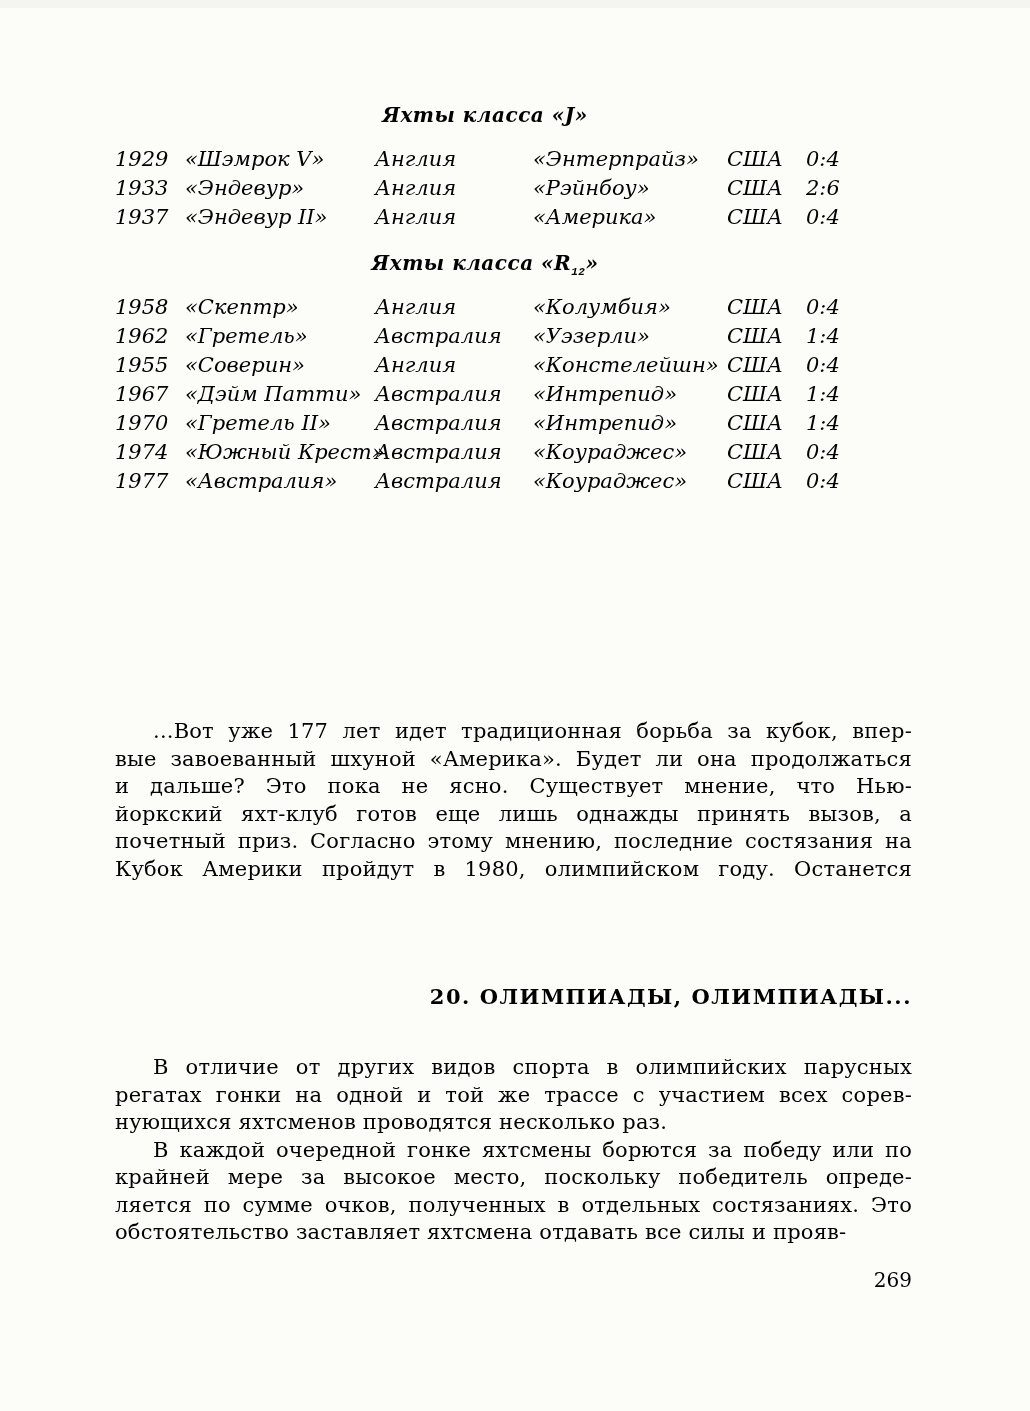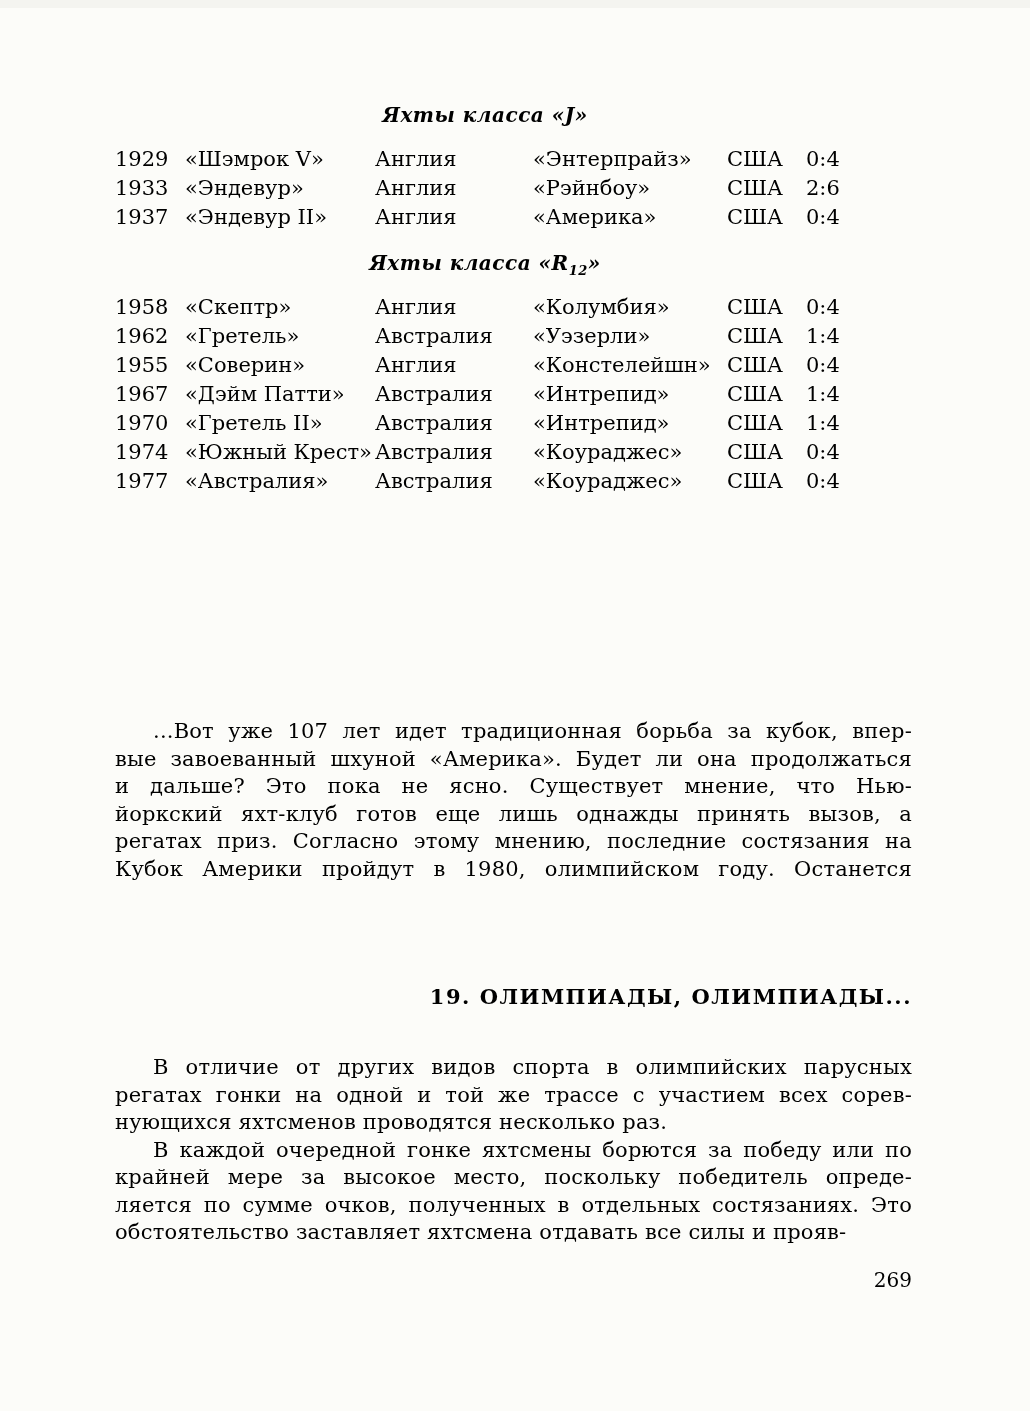--- a/index.html
+++ b/index.html
@@ -22,30 +22,32 @@
     position: absolute;
     left: 115px;
     width: 740px;
     text-align: center;
     font-style: italic;
     font-weight: bold;
     font-size: 20px;
     letter-spacing: 0.5px;
   }
   .table-title sub {
-    font-size: 13px;
+    font-size: 11px;
+    font-family: Liberation Mono, monospace;
   }
   #table1-title { top: 95px; }
   #table2-title { top: 243px; }
   .trows {
     position: absolute;
     left: 115px;
     width: 745px;
     font-size: 21px;
     line-height: 29px;
+    font-style: italic;
   }
   #table1-rows { top: 137px; }
   #table2-rows { top: 285px; }
   .trow {
     display: grid;
     grid-template-columns: 70px 190px 158px 194px 79px 1fr;
     white-space: nowrap;
   }
   
   .textblock {
@@ -175,29 +177,29 @@
         <span>1977</span>
         <span>«Австралия»</span>
         <span>Австралия</span>
         <span>«Коураджес»</span>
         <span>США</span>
         <span>0:4</span>
       </div>
     </div>
 
   <div class="textblock" id="intro-para">
-      <div class="line indent">...Вот уже 107 лет идет традиционная борьба за кубок, впер-</div>
+      <div class="line indent">...Вот уже 177 лет идет традиционная борьба за кубок, впер-</div>
       <div class="line">вые завоеванный шхуной «Америка». Будет ли она продолжаться</div>
       <div class="line">и дальше? Это пока не ясно. Существует мнение, что Нью-</div>
       <div class="line">йоркский яхт-клуб готов еще лишь однажды принять вызов, а</div>
-      <div class="line">регатах приз. Согласно этому мнению, последние состязания на</div>
+      <div class="line">почетный приз. Согласно этому мнению, последние состязания на</div>
       <div class="line">Кубок Америки пройдут в 1980, олимпийском году. Останется</div>
     </div>
 
-  <div id="section-heading">19. ОЛИМПИАДЫ, ОЛИМПИАДЫ...</div>
+  <div id="section-heading">20. ОЛИМПИАДЫ, ОЛИМПИАДЫ...</div>
 
   <div class="textblock" id="body-paras">
     <div>
         <div class="line indent">В отличие от других видов спорта в олимпийских парусных</div>
         <div class="line">регатах гонки на одной и той же трассе с участием всех сорев-</div>
         <div class="line last">нующихся яхтсменов проводятся несколько раз.</div>
       </div>
     <div>
         <div class="line indent">В каждой очередной гонке яхтсмены борются за победу или по</div>
         <div class="line">крайней мере за высокое место, поскольку победитель опреде-</div>

